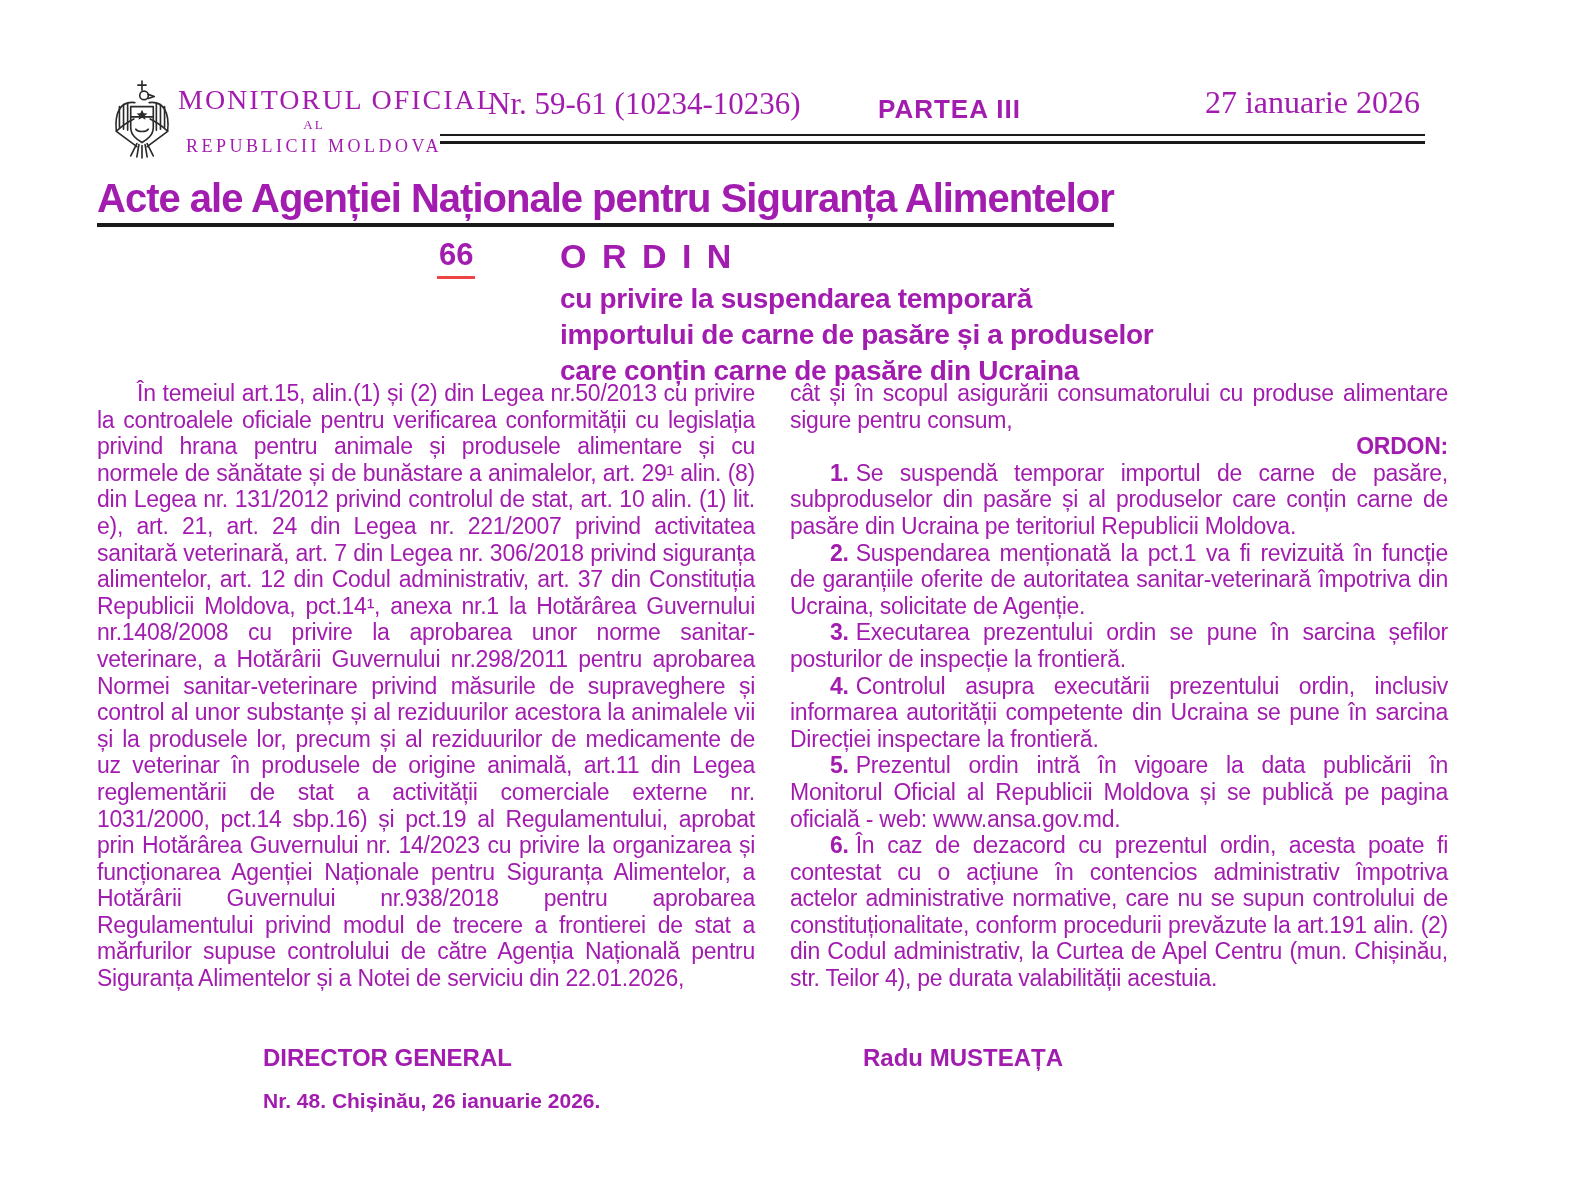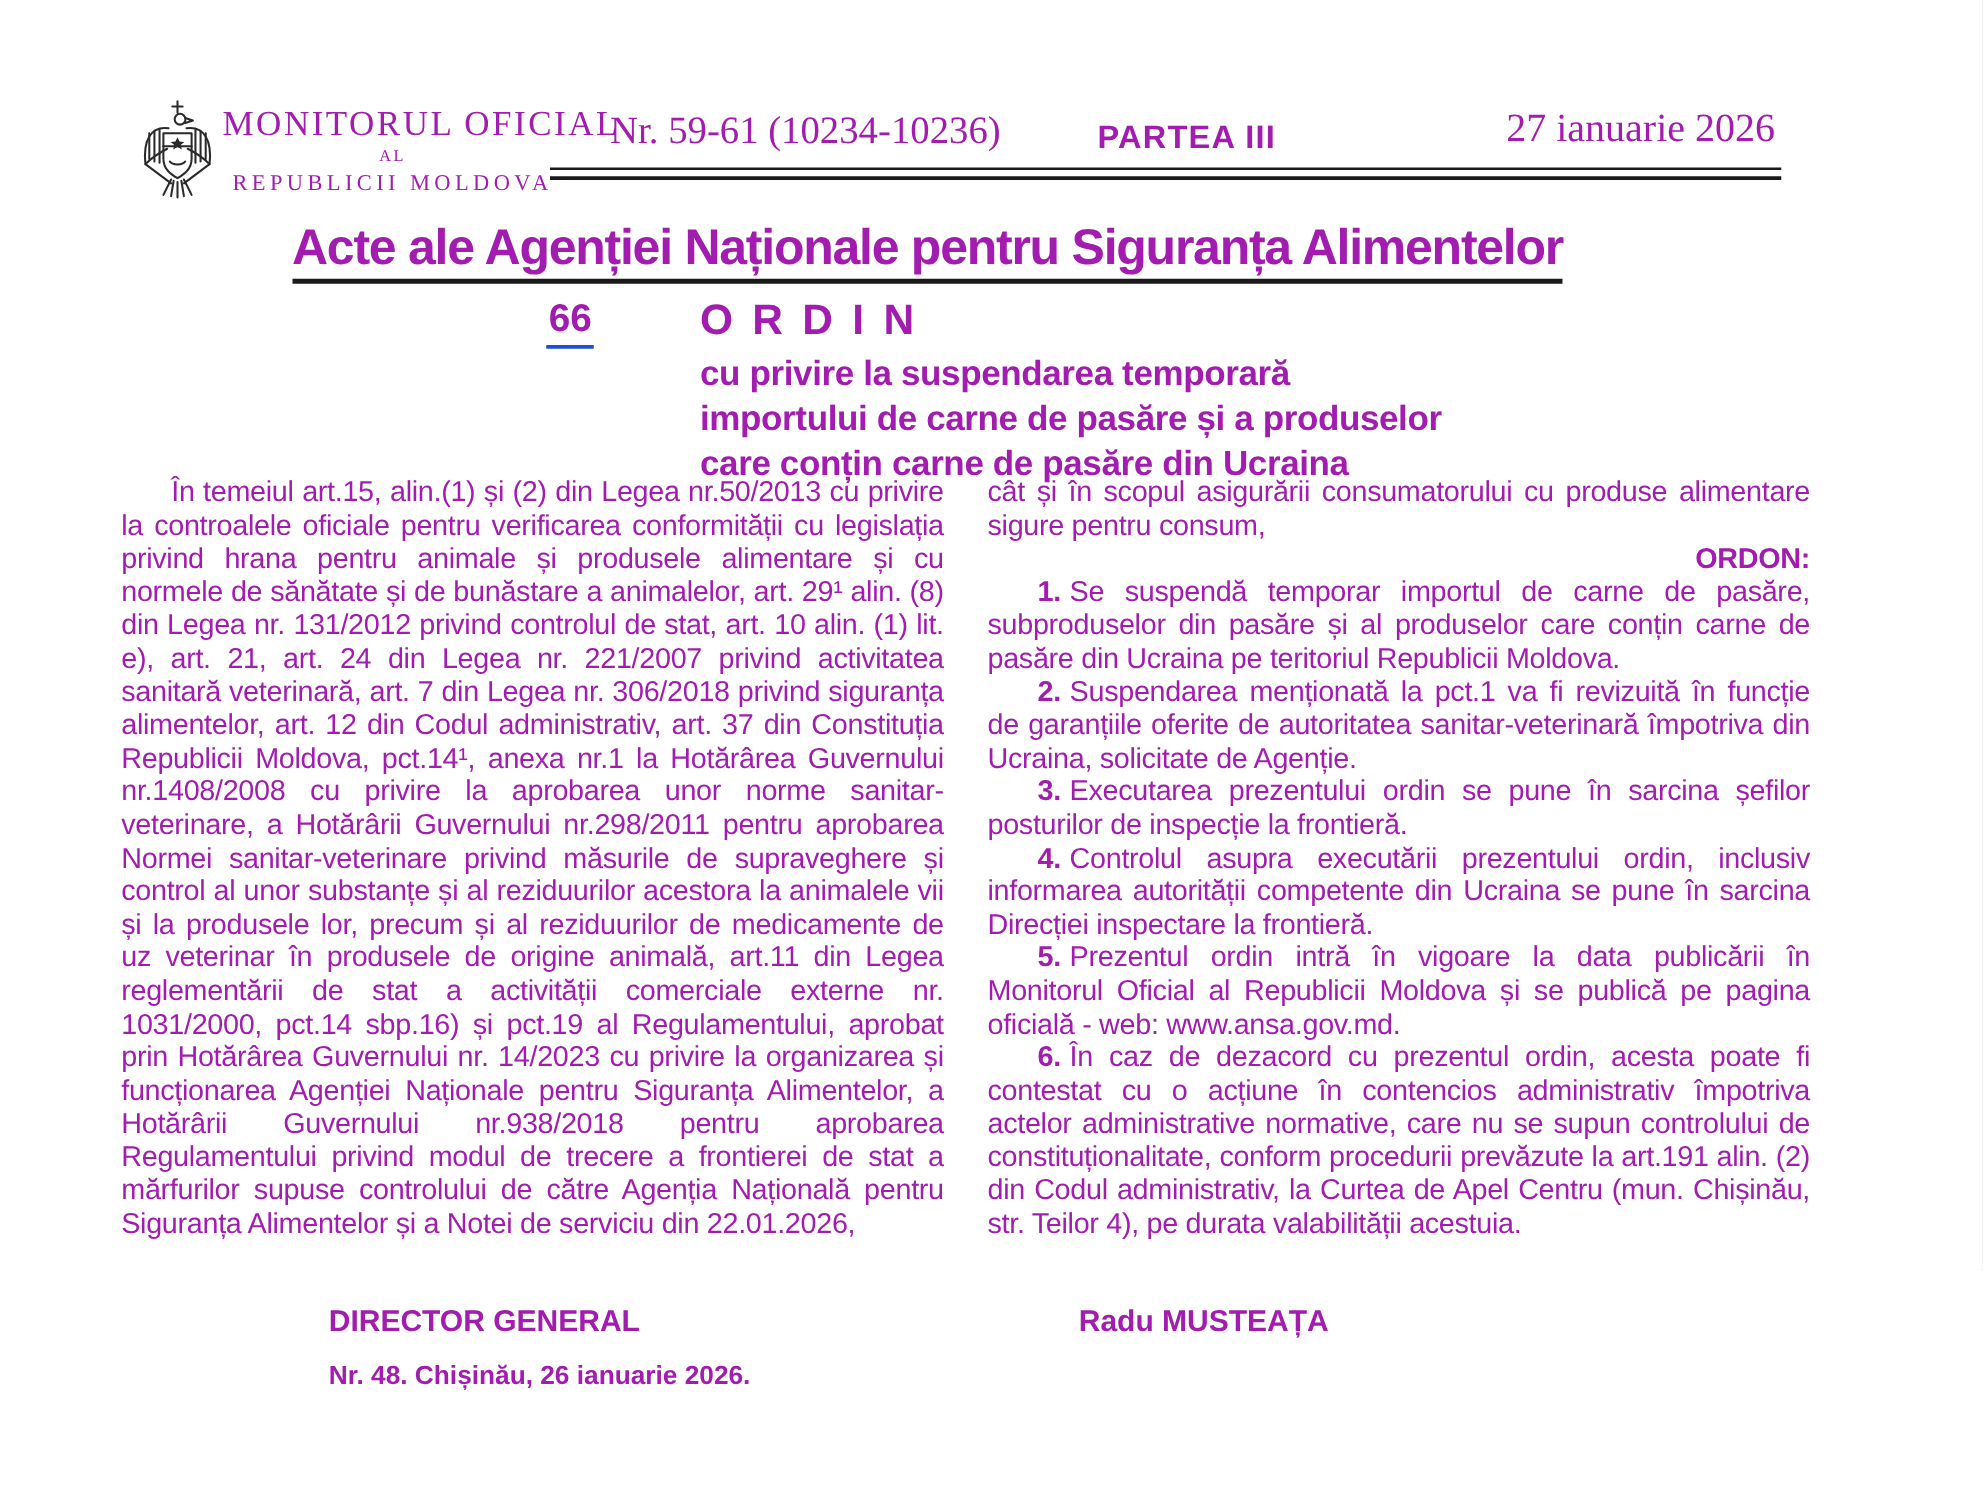--- a/index.html
+++ b/index.html
@@ -33,31 +33,31 @@
   .hdate {
     position:absolute; right:166px; top:84px;
     font-family:"Liberation Serif", serif; font-size:32px; white-space:nowrap;
   }
   .rule {
     position:absolute; left:440px; right:161px; top:134px; height:5px;
     border-top:2px solid #1a1a1a; border-bottom:3px solid #1a1a1a;
   }
 
   
-  .section-title-wrap { position:absolute; left:97px; top:176px; width:1290px; text-align:center; }
+  .section-title-wrap { position:absolute; left:97px; top:176px; width:1290px; }
   .section-title {
     display:inline-block; font-size:40px; font-weight:bold; letter-spacing:-1px;
     border-bottom:4px solid #1a1a1a; padding-bottom:2px; white-space:nowrap;
   }
 
   
   .act-number {
     position:absolute; left:437px; top:237px;
     font-size:31px; font-weight:bold;
-    border-bottom:3px solid #1d4ed8; padding:0 2px 3px 2px;
+    border-bottom:3px solid #ef4444; padding:0 2px 3px 2px;
   }
   .order-block { position:absolute; left:560px; top:237px; }
   .order-heading { font-size:34px; font-weight:bold; letter-spacing:3px; margin:0 0 5px 0; }
   .order-subtitle div { font-size:28px; font-weight:bold; line-height:36px; letter-spacing:-0.3px; white-space:nowrap; }
 
   
   .columns { position:absolute; left:97px; top:380px; width:1351px; display:flex; gap:35px; }
   .col {
     width:658px; font-size:23px; line-height:26.6px;
     text-align:justify; letter-spacing:-0.25px;

